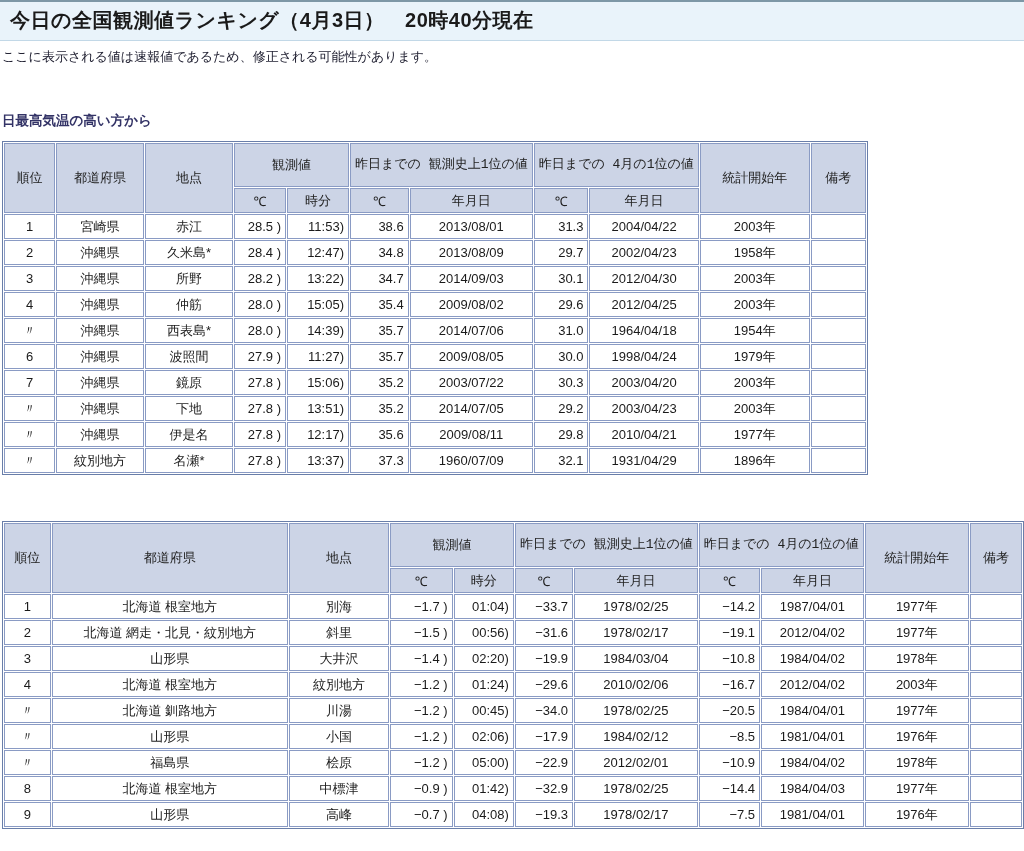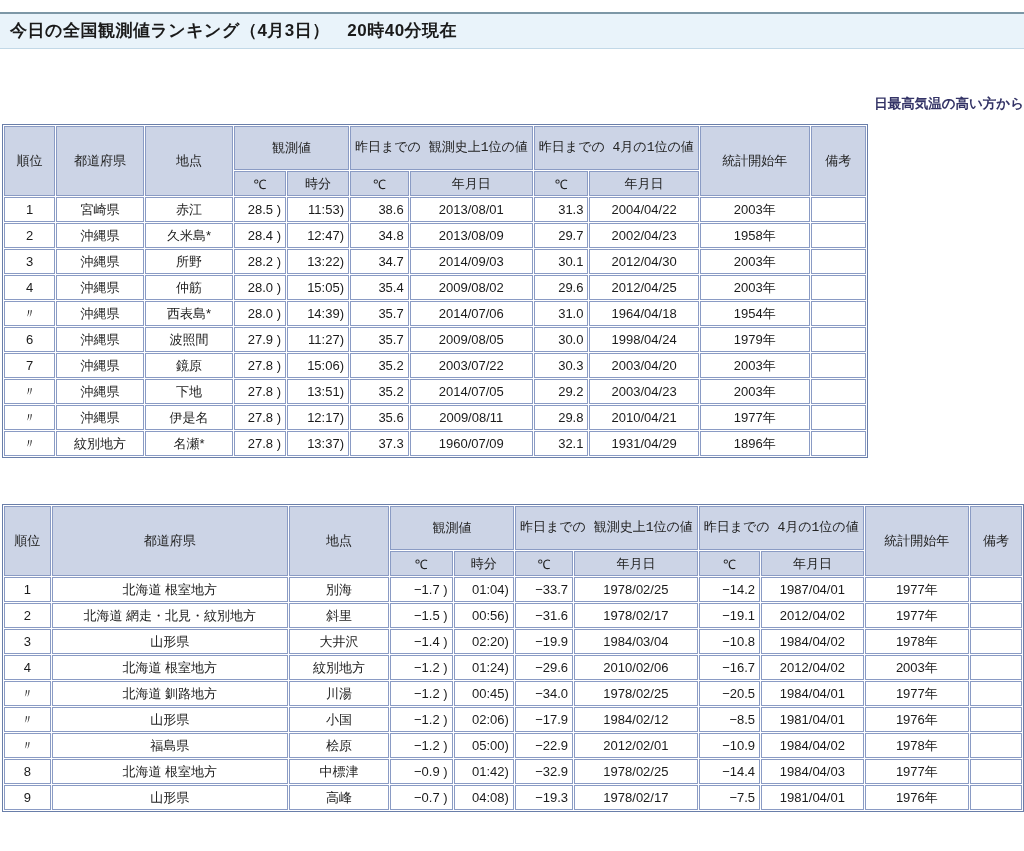--- a/index.html
+++ b/index.html
@@ -8,38 +8,36 @@
     background:#ffffff;
     font-family:"Liberation Sans","DejaVu Sans",sans-serif;
     color:#1a1a1a;
   }
   
   .title-bar{
     border-top:2px solid #7d97a6;
     border-bottom:1px solid #c2d8e7;
     background:#e9f3fa;
     padding:5px 22px 6px 10px;
-    font-size:17px;
+    font-size:20px;
     font-weight:bold;
     letter-spacing:0.5px;
-    margin-top:12px;
   }
   .notice{
     font-size:13px;
     color:#222233;
     margin:7px 0 0 2px;
   }
   .sections{margin-left:2px;}
   .ranking-section{margin-top:46px;}
   .section-heading{
     font-size:13.5px;
     font-weight:bold;
     color:#333366;
-    margin:0 0 11px 12px;
-    text-align:right;
+    margin:0 0 11px 0;
   }
   
   table.rank-table{
     border-collapse:separate;
     border-spacing:1px;
     table-layout:fixed;
     background:#ffffff;
     border:1px solid #697ea9;
   }
   .rank-table th,.rank-table td{
@@ -87,20 +85,21 @@
   .t1 col:nth-child(8){width:61px}
   .t1 col:nth-child(9){width:102px}
   .t1 col:nth-child(10){width:108px}
   .t1 col:nth-child(11){width:54px}
 </style>
 </head>
 <body>
 
 <div class="page">
   <div class="title-bar">今日の全国観測値ランキング（4月3日）　20時40分現在</div>
+  <div class="notice">ここに表示される値は速報値であるため、修正される可能性があります。</div>
   <div class="sections">
   <section class="ranking-section t0">
     <h2 class="section-heading">日最高気温の高い方から</h2>
     <table class="rank-table">
       <colgroup>
         <col>
             <col>
             <col>
             <col>
             <col>

